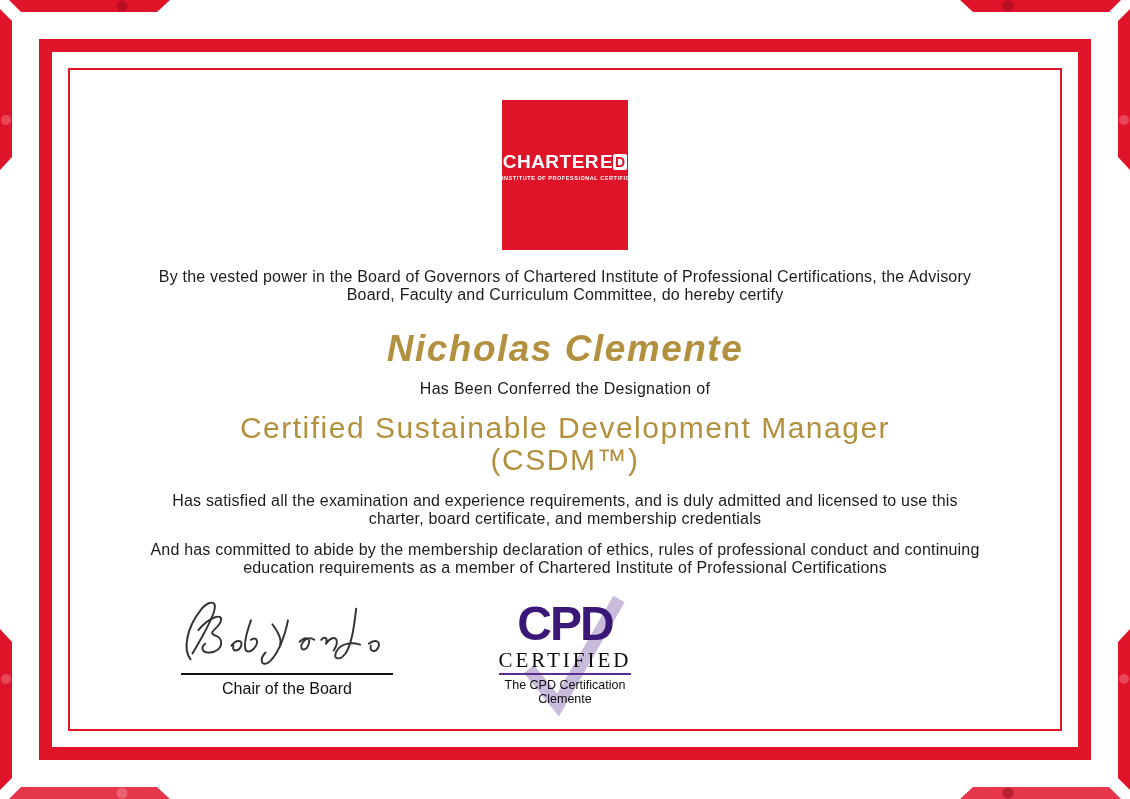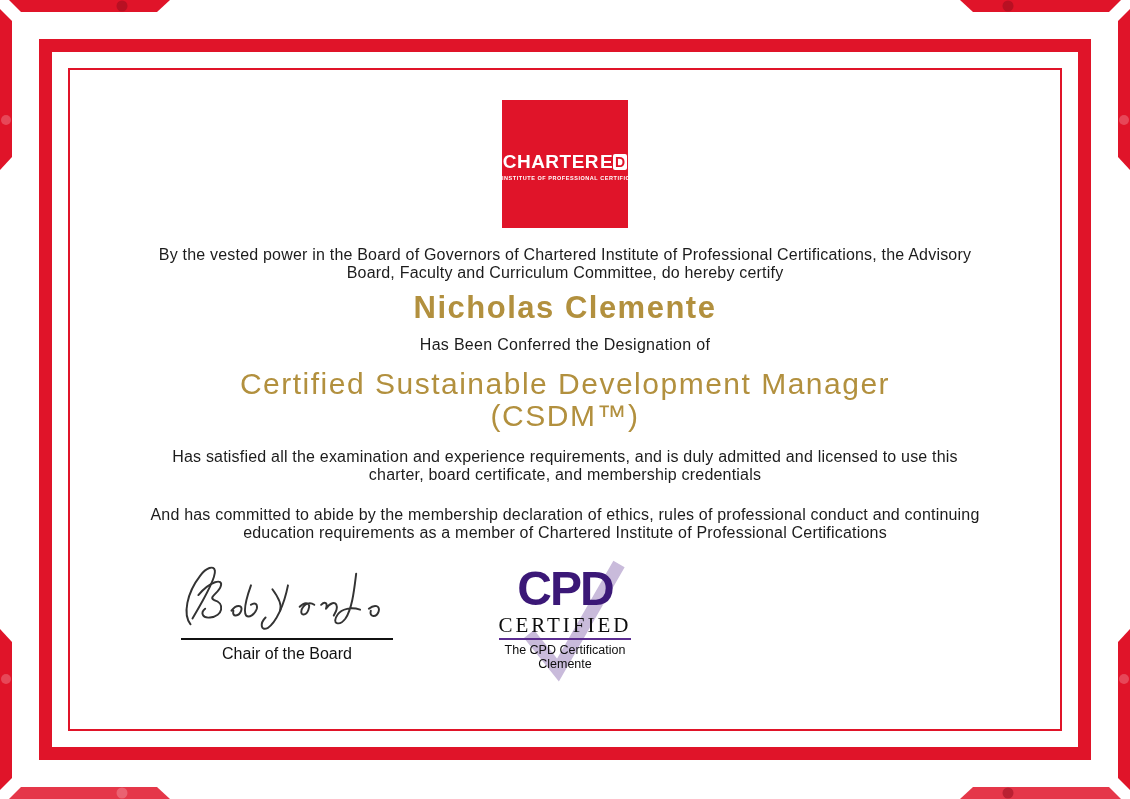--- a/index.html
+++ b/index.html
@@ -21,32 +21,32 @@
   .corner .arm.lighter{fill:var(--red);opacity:.85;}
   .corner .dot-dark{fill:#8F0C1C;opacity:.5;}
   .corner .dot-light{fill:#ffffff;opacity:.22;}
   .corner.tl{left:0;top:0;}
   .corner.tr{right:0;top:0;transform:scaleX(-1);}
   .corner.bl{left:0;bottom:0;transform:scaleY(-1);}
   .corner.br{right:0;bottom:0;transform:scale(-1,-1);}
 
   
   .content{position:absolute;inset:70px;text-align:center;}
-  .logo{width:126px;height:128px;background:var(--red);margin:30px auto 0;padding-top:52px;}
+  .logo{width:126px;height:150px;background:var(--red);margin:30px auto 0;padding-top:52px;}
   .logo-brand{color:#ffffff;font-size:19px;font-weight:700;letter-spacing:.5px;line-height:20px;white-space:nowrap;}
   .logo-e{margin-left:1px;}
   .logo-d{display:inline-block;background:#ffffff;color:var(--red);font-size:14px;line-height:16px;width:14px;border-radius:2px;text-align:center;vertical-align:1px;}
   .logo-sub{color:#ffffff;font-size:5.5px;font-weight:700;letter-spacing:.55px;margin-top:3px;white-space:nowrap;}
 
   .intro{margin:18px auto 0;max-width:840px;font-size:16px;line-height:18px;letter-spacing:.2px;}
-  .recipient{margin-top:8px;font-size:31px;font-weight:700;letter-spacing:1.5px;color:var(--gold);}
+  .recipient{margin-top:24px;font-size:37px;font-weight:700;letter-spacing:1.5px;color:var(--gold);font-style:italic;}
   .conferred{margin-top:10px;font-size:16px;letter-spacing:.3px;}
   .designation{margin:14px auto 0;max-width:740px;font-size:30px;line-height:32px;font-weight:400;letter-spacing:1.5px;color:var(--gold);}
   .stmt{margin:16px auto 0;max-width:830px;font-size:16px;line-height:18px;letter-spacing:.2px;}
-  .stmt.second{margin-top:22px;}
+  .stmt.second{margin-top:13px;}
 
   
   .sigrow{position:relative;margin-top:18px;height:125px;}
   .sig{position:absolute;top:0;text-align:center;}
   .sig.left{left:103px;width:228px;}
   .sig.right{right:112px;width:200px;}
   .sig svg{display:block;margin:0 auto;}
   .sig-stroke{fill:none;stroke:var(--sig);stroke-width:2;stroke-linecap:round;stroke-linejoin:round;}
   .sigline{height:2px;background:#111111;margin:2px auto 0;}
   .sig.left .sigline{width:212px;}

